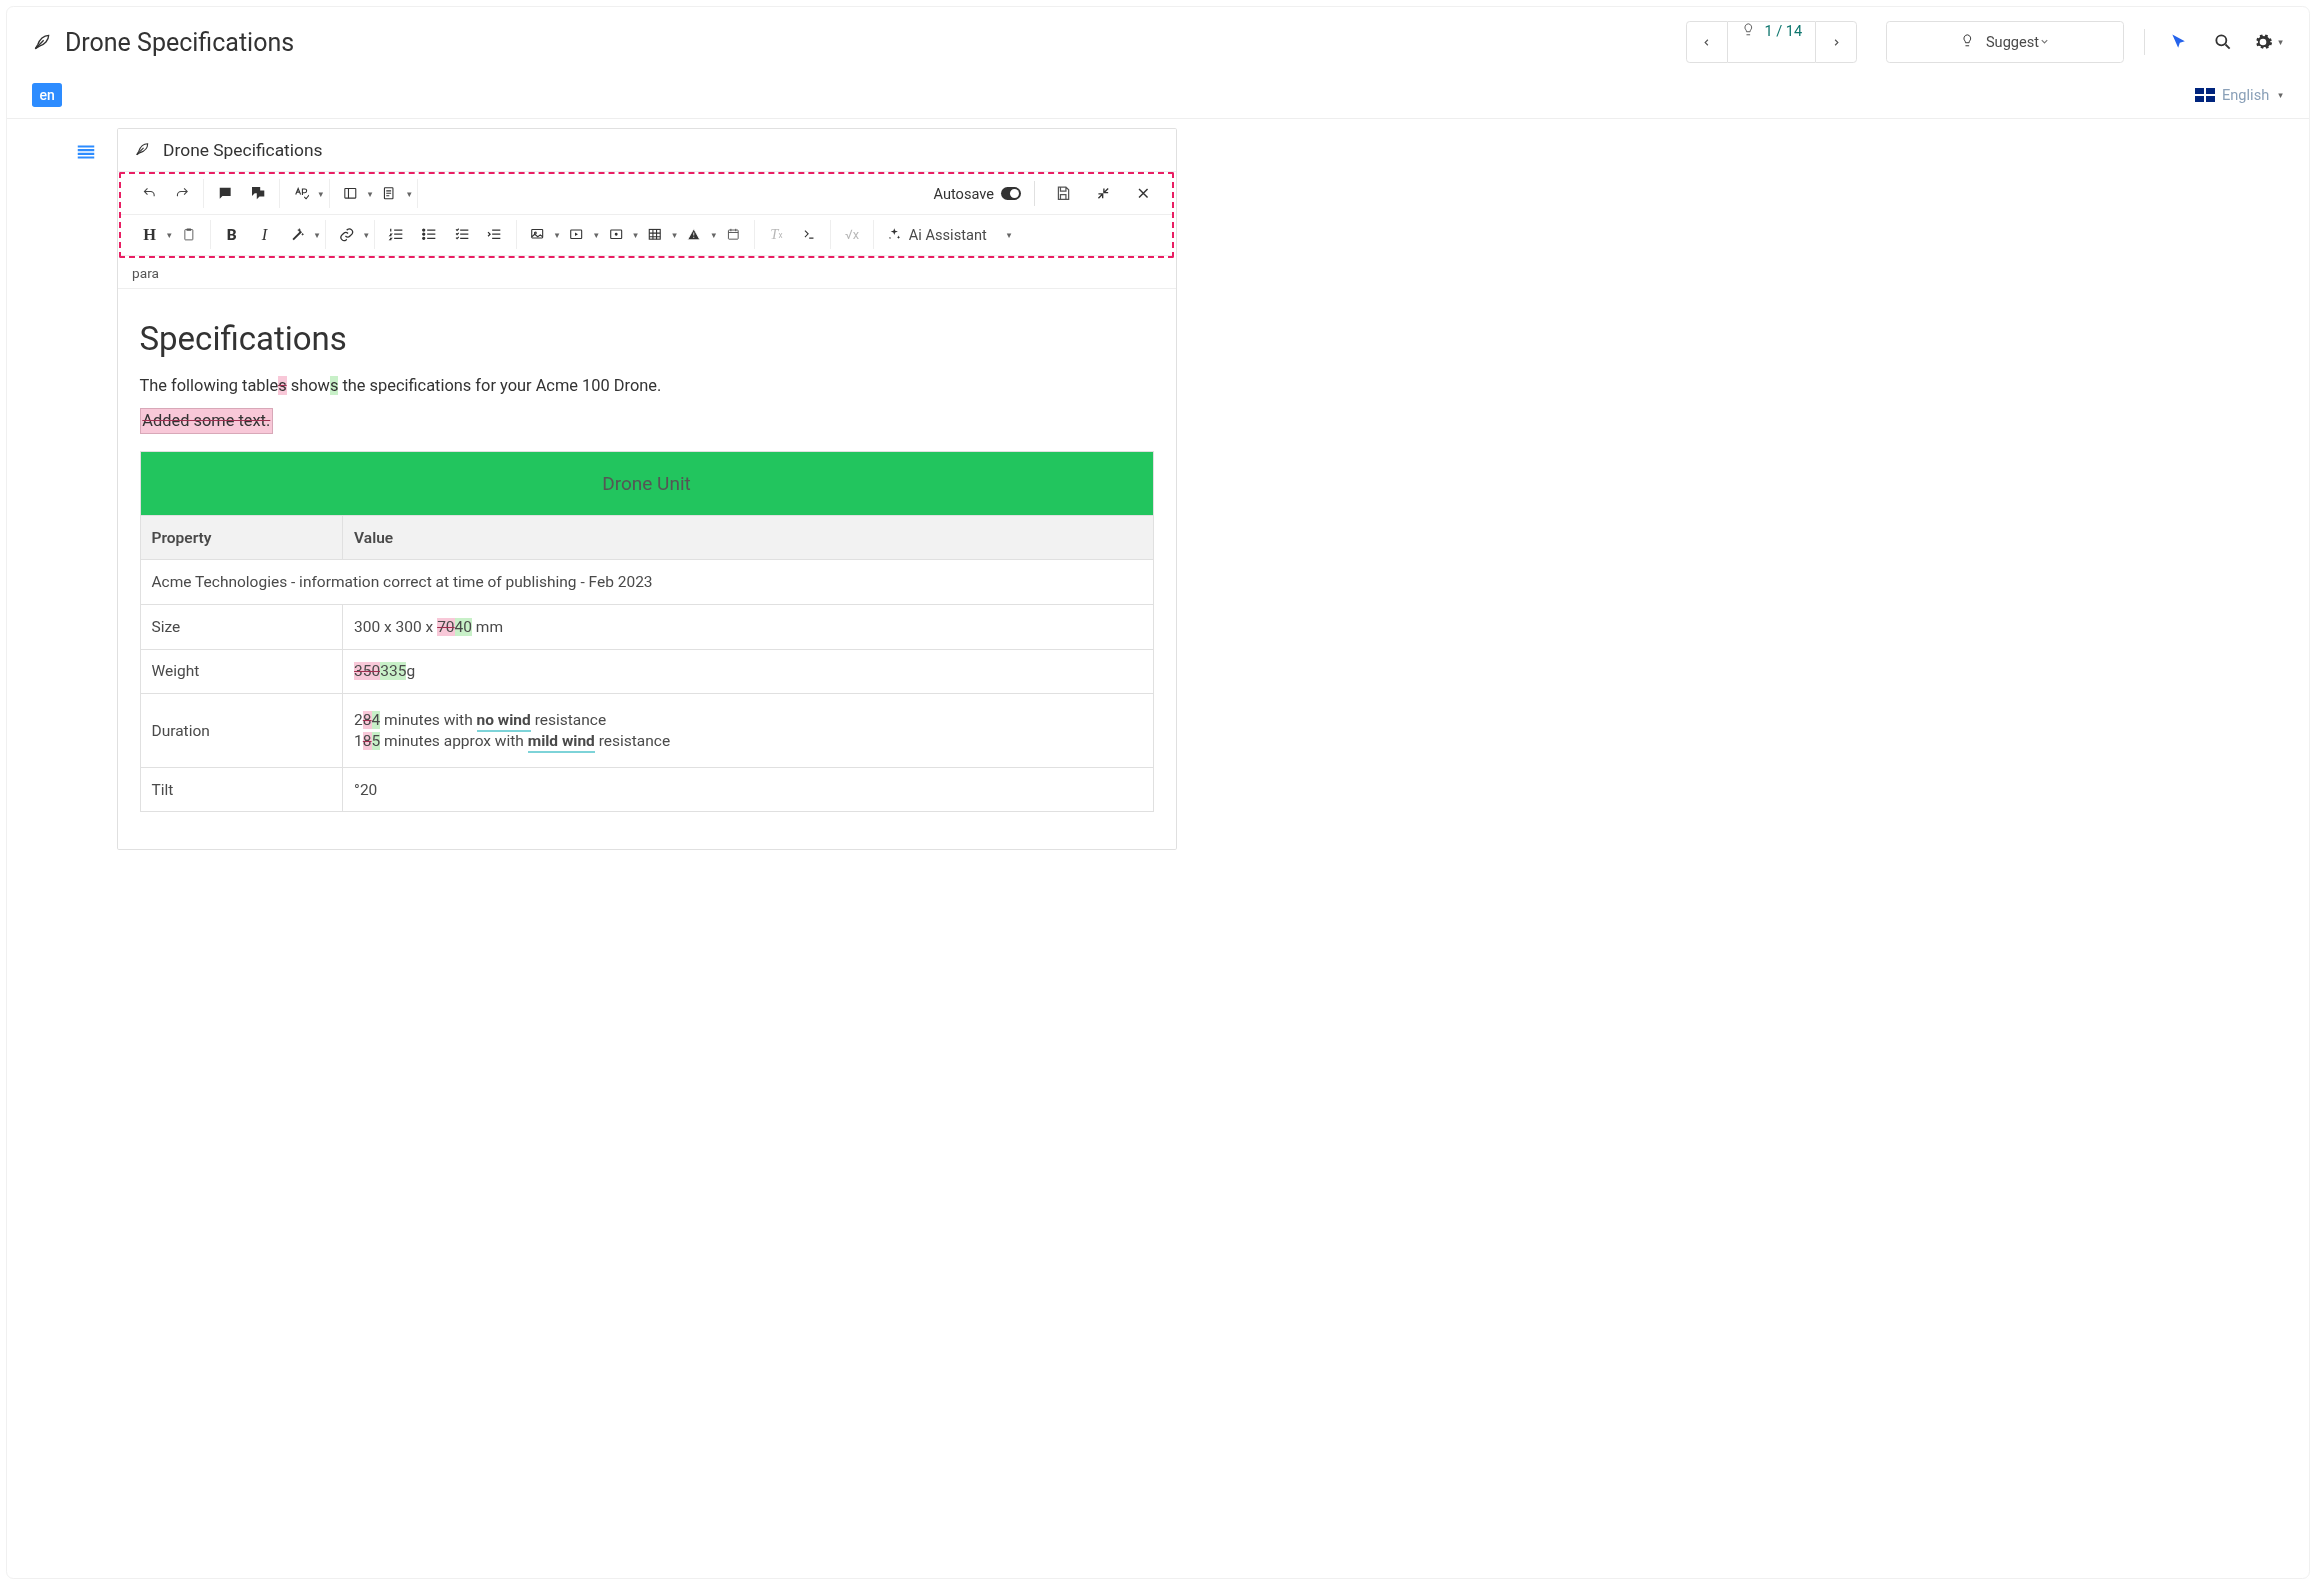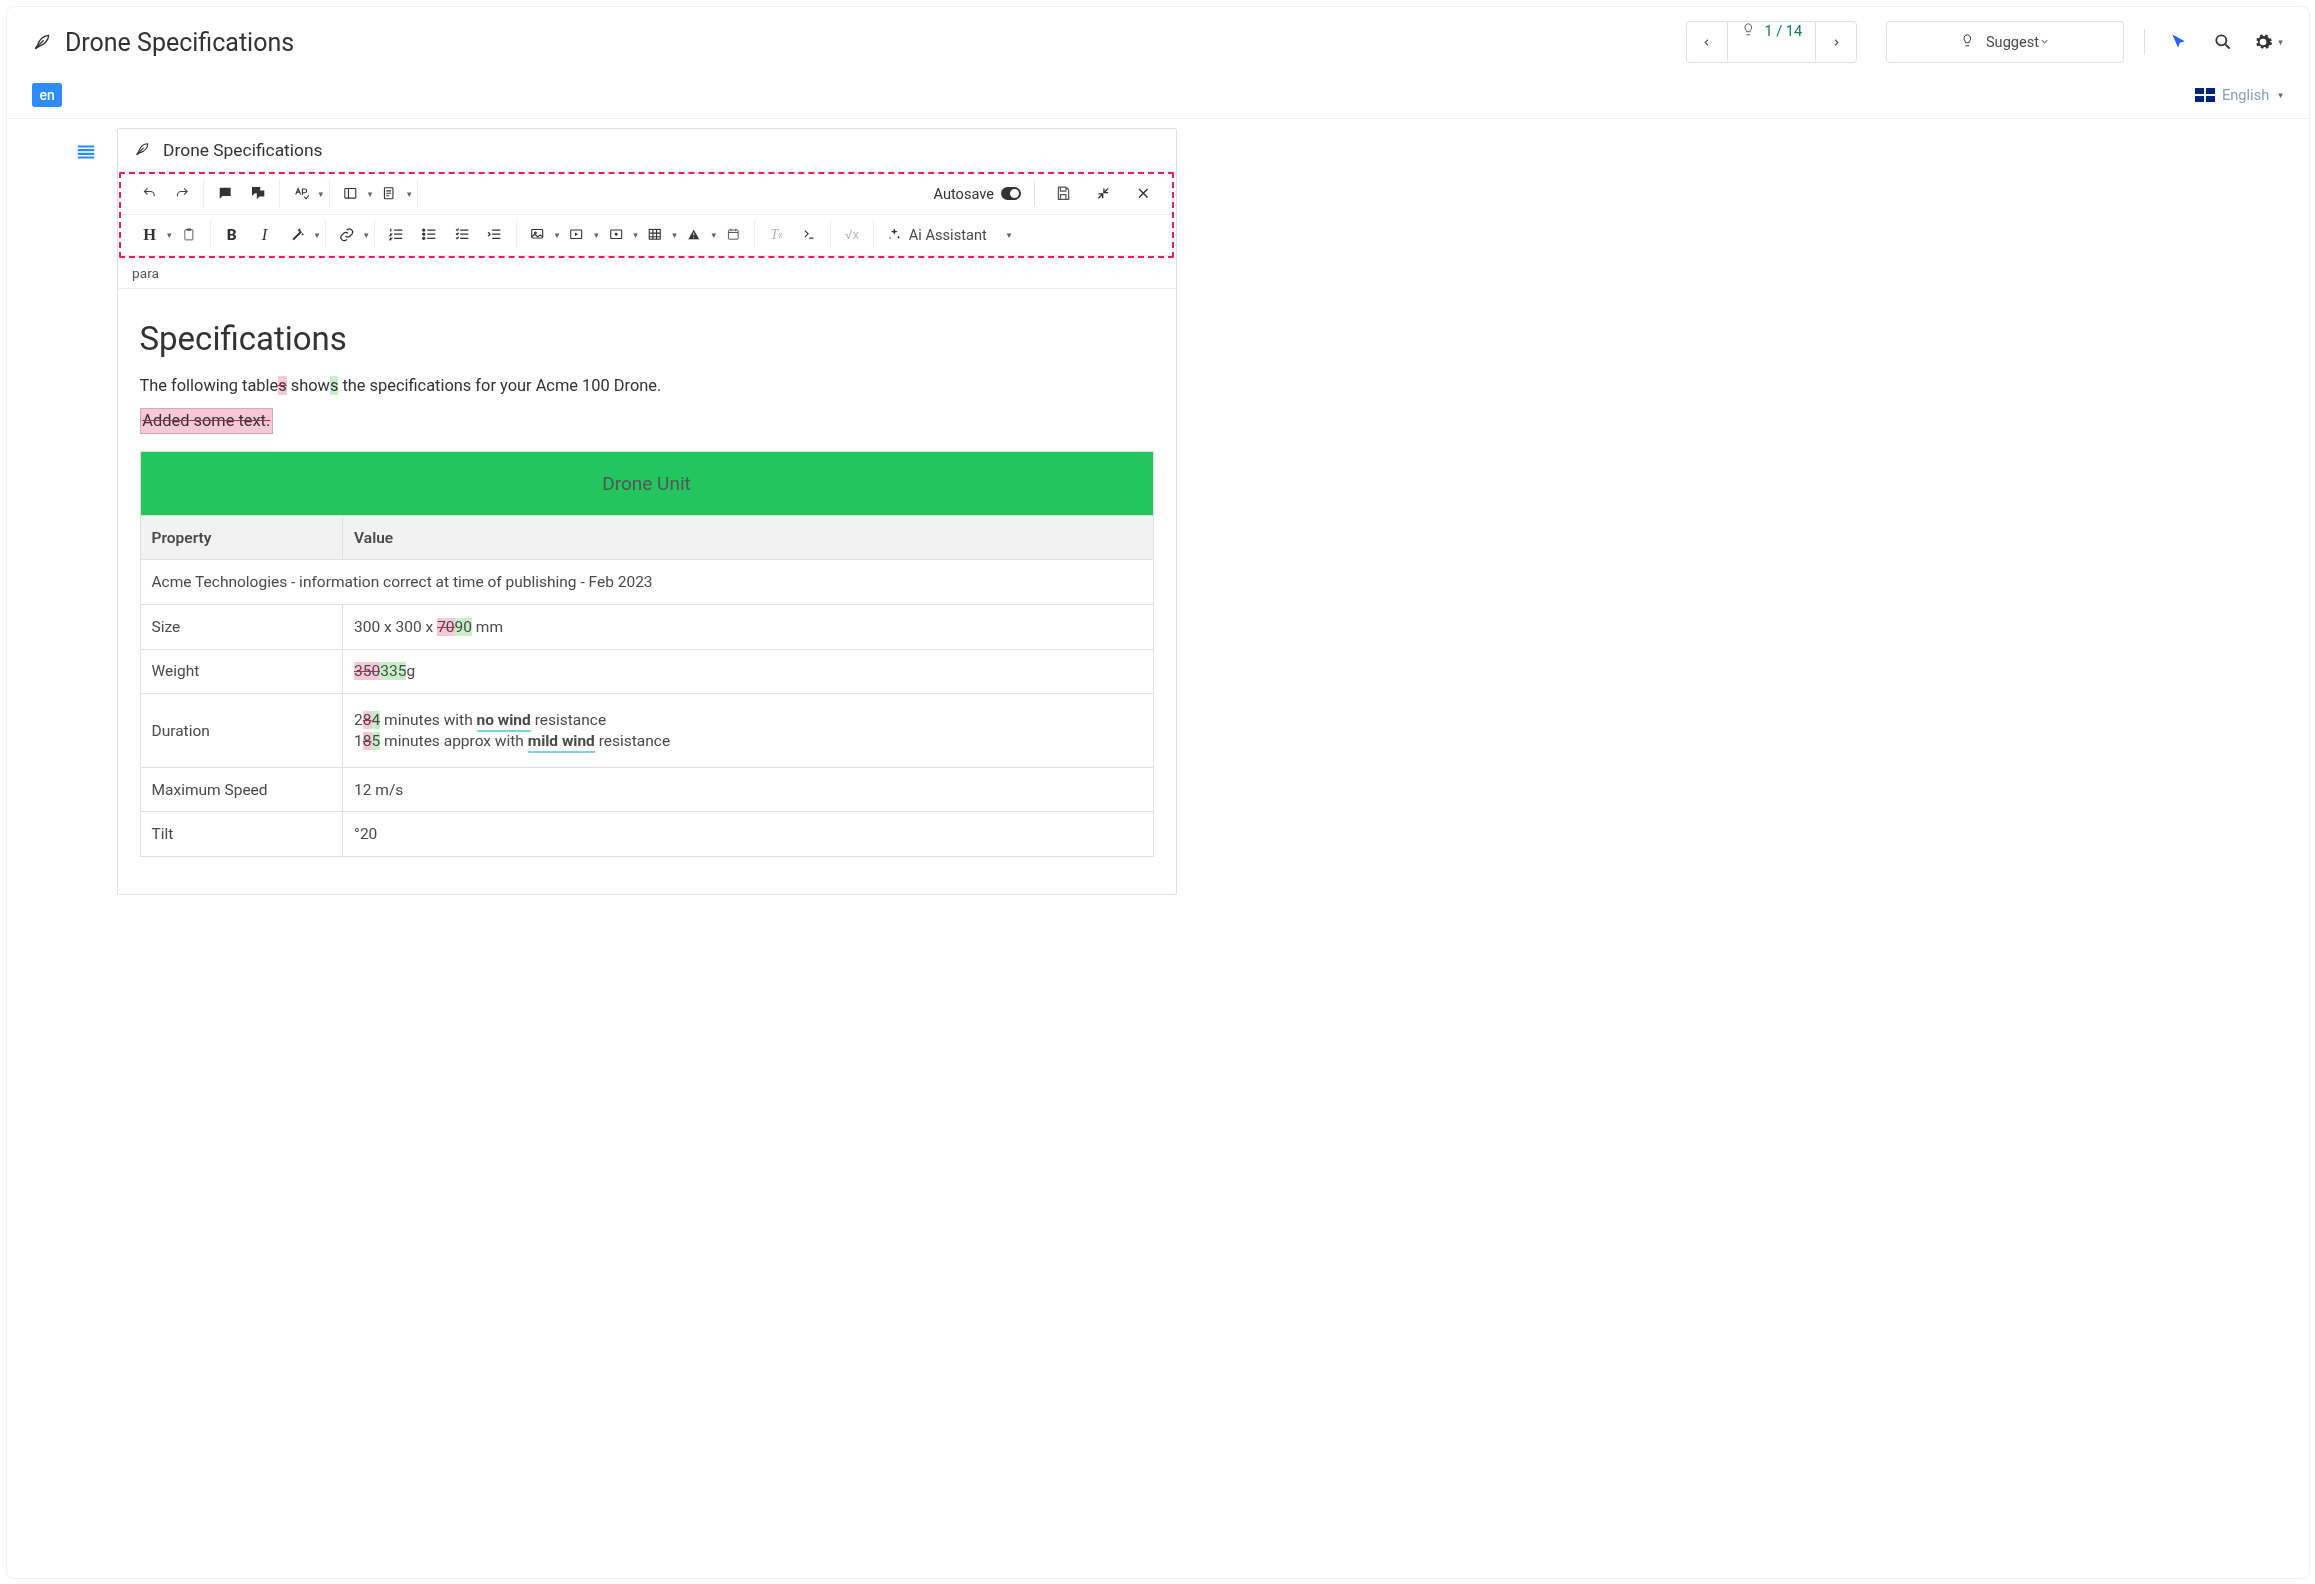--- a/index.html
+++ b/index.html
@@ -442,38 +442,34 @@
               <th style="width:20%;">Property</th>
               <th>Value</th>
             </tr>
           </thead>
           <tbody>
             <tr class="span-row">
                 <td colspan="2">Acme Technologies - information correct at time of publishing - Feb 2023</td>
               </tr>
             <tr>
               <td>Size</td>
-              <td><span>300 x 300 x </span><span class="del">70</span><span class="ins">90</span><span> mm</span></td>
+              <td><span>300 x 300 x </span><span class="del">70</span><span class="ins">40</span><span> mm</span></td>
             </tr>
             <tr>
               <td>Weight</td>
               <td><span class="del">350</span><span class="ins">335</span><span>g</span></td>
             </tr>
             <tr>
               <td>Duration</td>
               <td>
                 <div class="val-line"><span>2</span><span class="del">8</span><span class="ins">4</span><span> minutes with </span><b class="comment-mark">no wind</b><span> resistance</span></div>
                 <div class="val-line"><span>1</span><span class="del">8</span><span class="ins">5</span><span> minutes approx with </span><b class="comment-mark">mild wind</b><span> resistance</span></div>
               </td>
             </tr>
             <tr>
-              <td>Maximum Speed</td>
-              <td>12 m/s</td>
-            </tr>
-            <tr>
               <td>Tilt</td>
               <td>°20</td>
             </tr>
           </tbody>
         </table>
       </div>
     </div>
   </div>
 </div>
 

